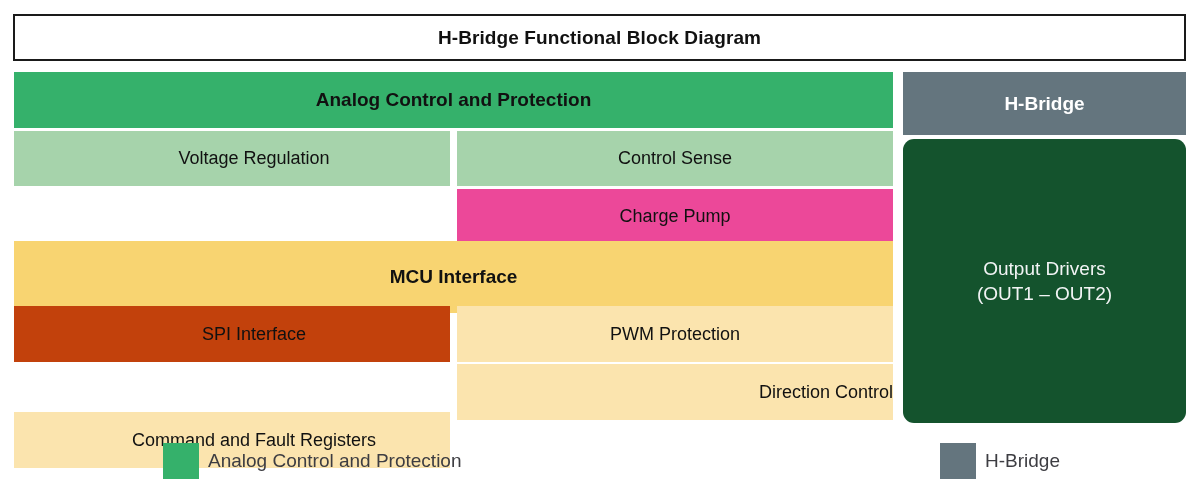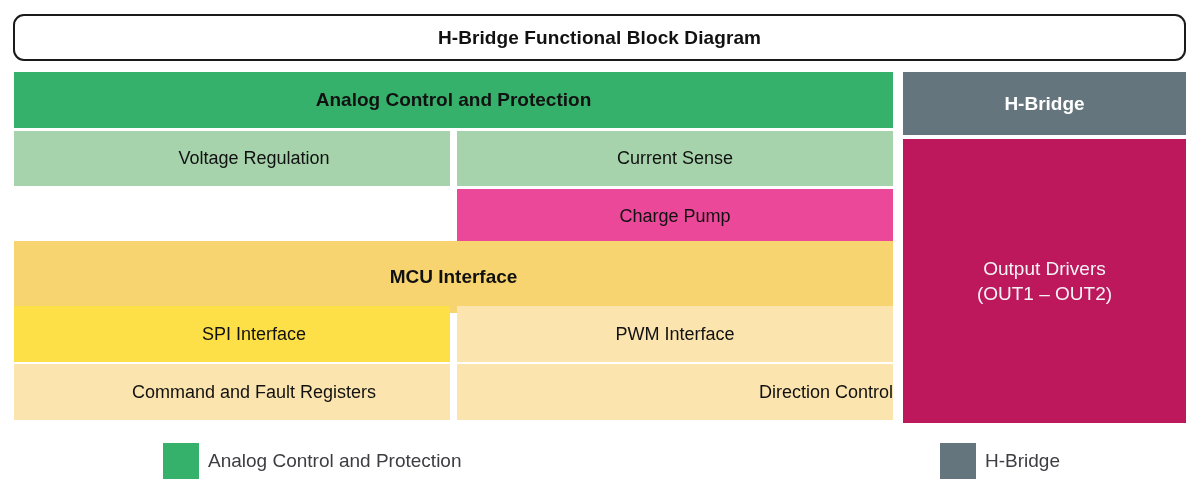--- a/index.html
+++ b/index.html
@@ -162,62 +162,62 @@
   }
   .legend-item-1 { left: 163px; }
   .legend-item-2 { left: 524px; }
   .legend-item-3 { left: 940px; }
 </style>
 </head>
 <body>
 
 <div id="diagram">
 
-  <div class="title-bar" style="border-color: rgb(26, 26, 26); border-radius: 11px;">
+  <div class="title-bar" style="border-color: rgb(26, 26, 26);">
     <span class="title-text">H-Bridge Functional Block Diagram</span>
   </div>
 
   <div class="left-group">
 
     <div class="band band-analog" style="background: rgb(53, 177, 107);">
       <span class="band-label">Analog Control and Protection</span>
     </div>
 
     <div class="cell green-cell col-left row-a" style="background: rgb(166, 211, 171);">
       <span class="cell-label">Voltage Regulation</span>
     </div>
     <div class="cell green-cell col-right row-a" style="background: rgb(166, 211, 171);">
-      <span class="cell-label">Current Sense</span>
+      <span class="cell-label">Control Sense</span>
     </div>
     <div class="cell green-cell col-right row-b" style="background: #ec4899;">
       <span class="cell-label">Charge Pump</span>
     </div>
 
     <div class="band band-mcu" style="background: rgb(248, 212, 113);">
       <span class="band-label">MCU Interface</span>
     </div>
 
-    <div class="cell amber-cell col-left row-c" style="background: #fde047;">
+    <div class="cell amber-cell col-left row-c" style="background: #c2410c;">
       <span class="cell-label">SPI Interface</span>
     </div>
     <div class="cell amber-cell col-right row-c" style="background: rgb(251, 228, 174);">
-      <span class="cell-label">PWM Interface</span>
-    </div>
-    <div class="cell amber-cell col-left row-d" style="background: rgb(251, 228, 174);">
+      <span class="cell-label">PWM Protection</span>
+    </div>
+    <div class="cell amber-cell col-left row-d" style="background: rgb(251, 228, 174); margin-top: 48px;">
       <span class="cell-label">Command and Fault Registers</span>
     </div>
     <div class="cell amber-cell col-right row-d" style="background: rgb(251, 228, 174); justify-content: flex-end;">
       <span class="cell-label">Direction Control</span>
     </div>
   </div>
 
   <div class="hb-header" style="background: rgb(100, 117, 126);">
     <span class="hb-header-label">H-Bridge</span>
   </div>
-  <div class="hb-body" style="background: #be185d;">
+  <div class="hb-body" style="background: #14532d; border-radius: 11px;">
     <span class="hb-body-line">Output Drivers</span>
     <span class="hb-body-line">(OUT1 – OUT2)</span>
   </div>
 
   <div class="legend">
     <div class="legend-item legend-item-1">
       <span class="legend-swatch" style="background: rgb(53, 177, 107);"></span>
       <span class="legend-label" style="color: rgb(61, 61, 66);">Analog Control and Protection</span>
     </div>
     <div class="legend-item legend-item-3">

